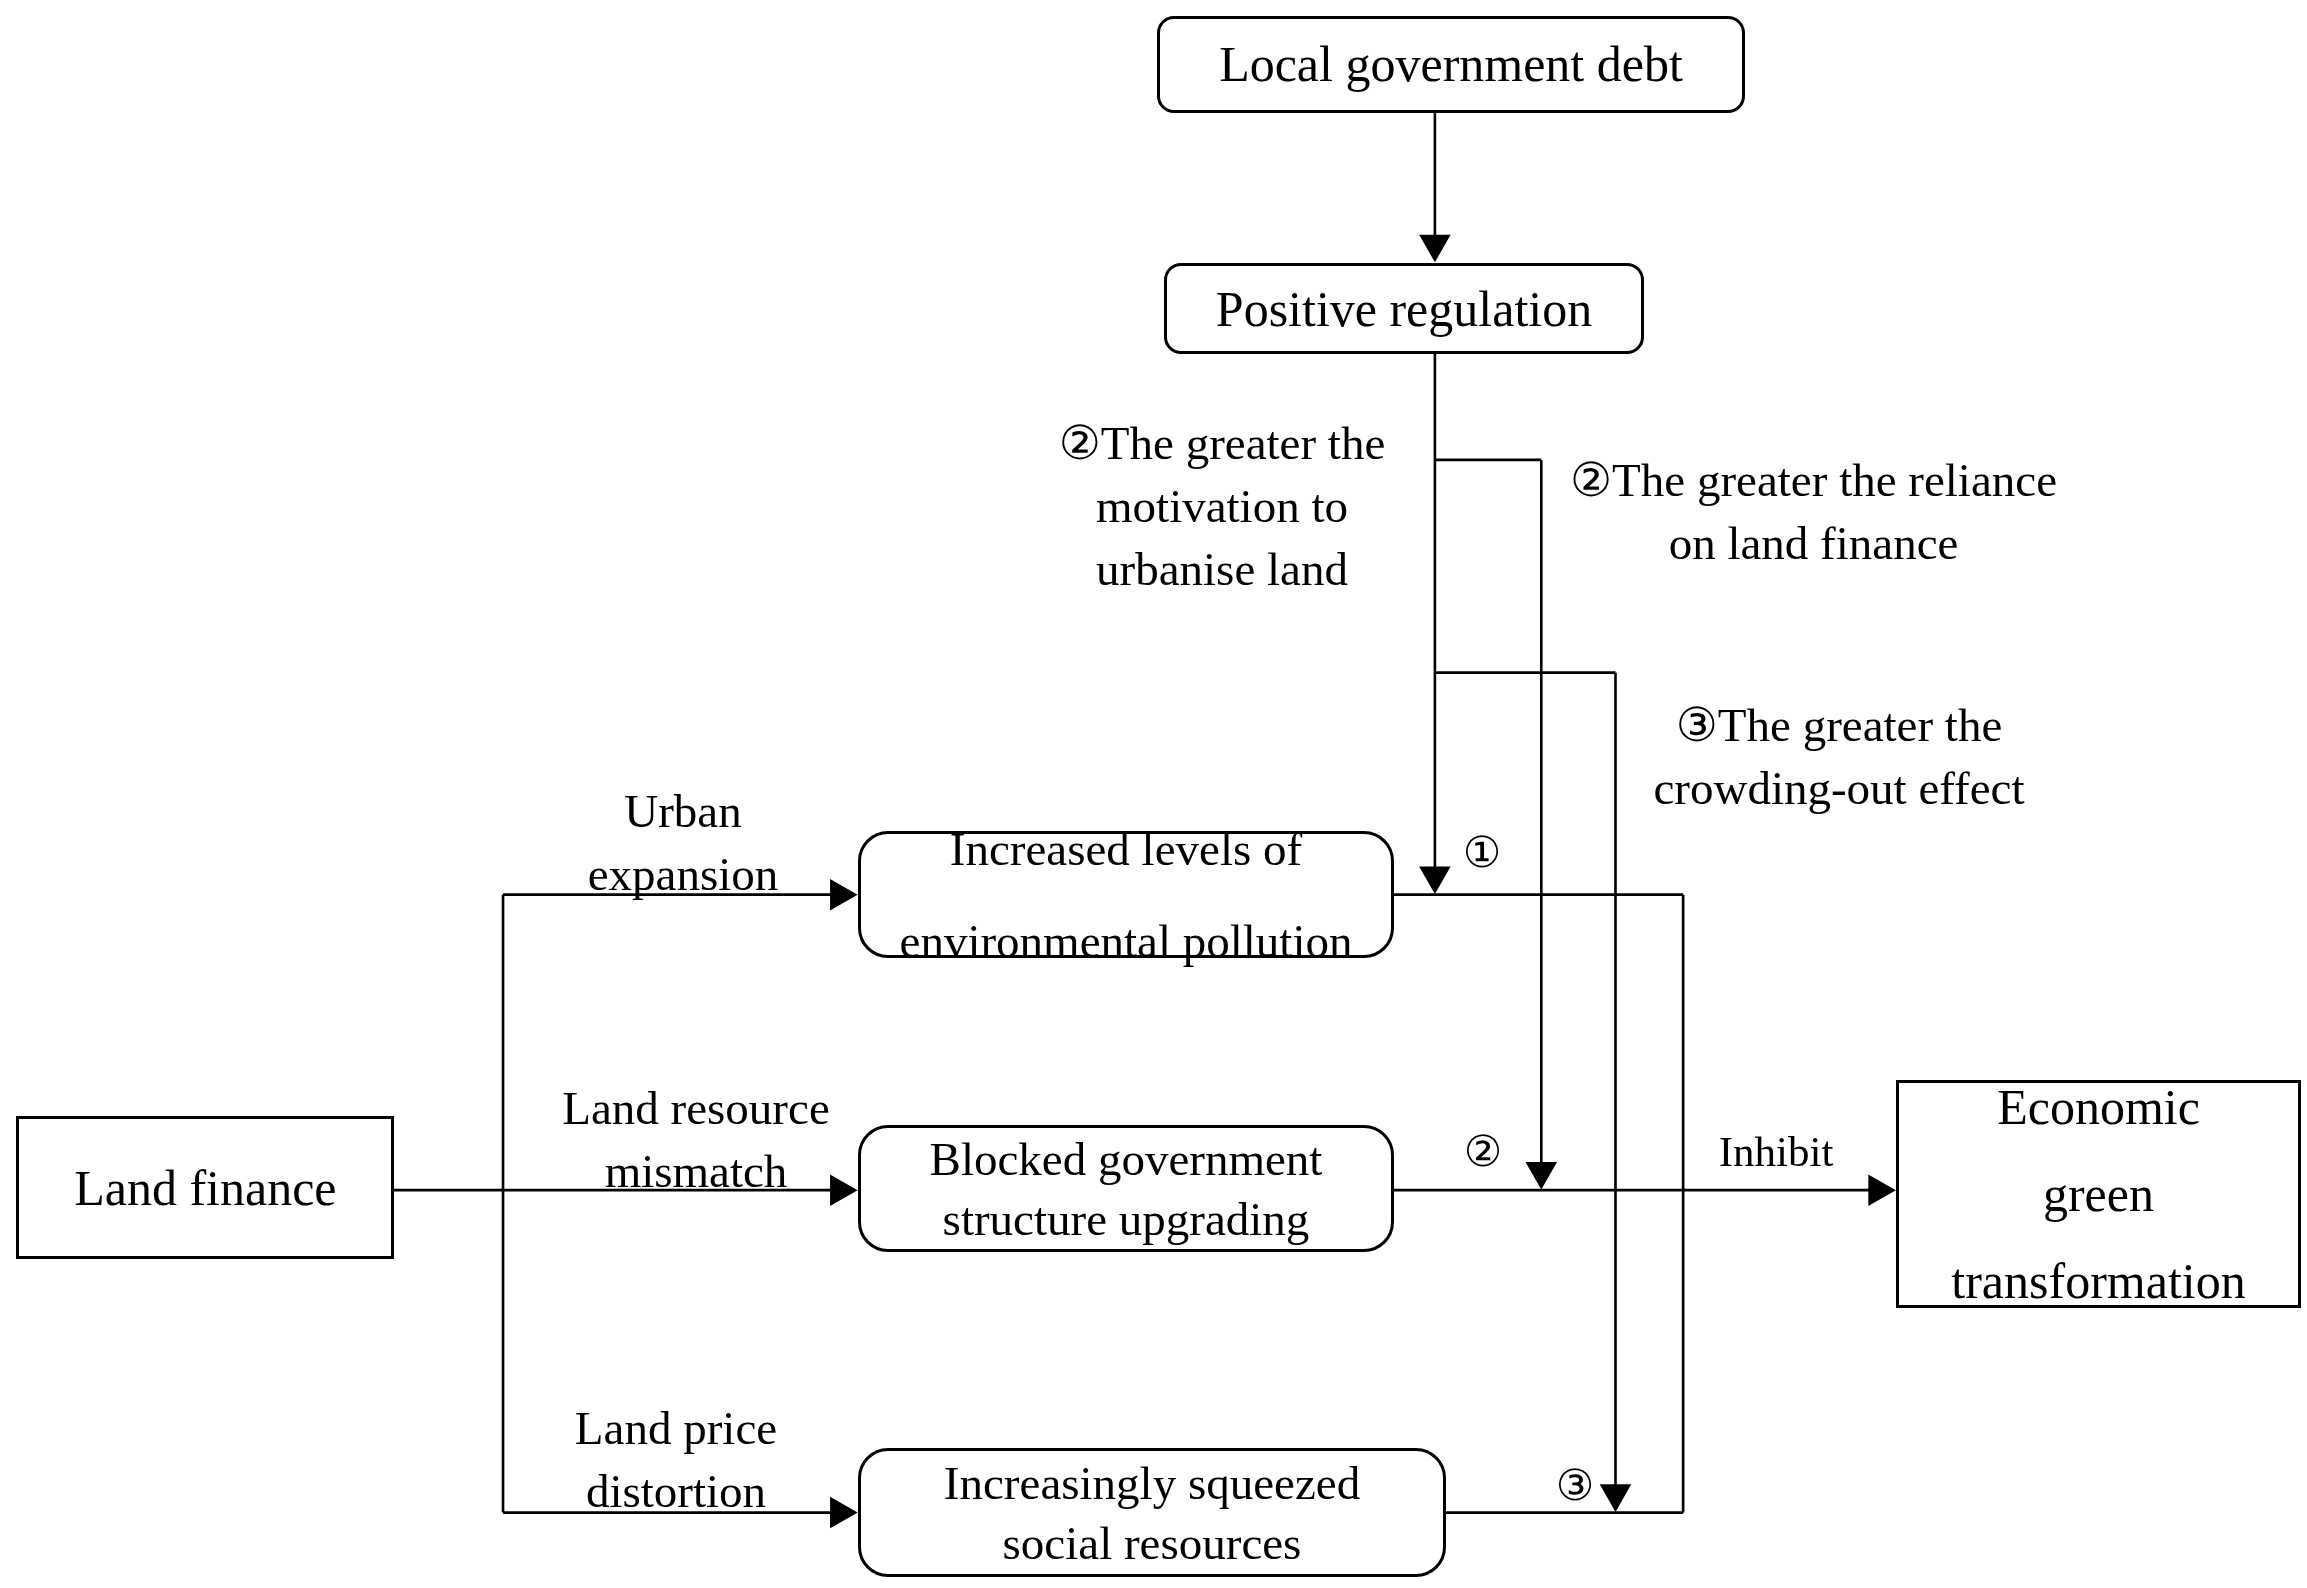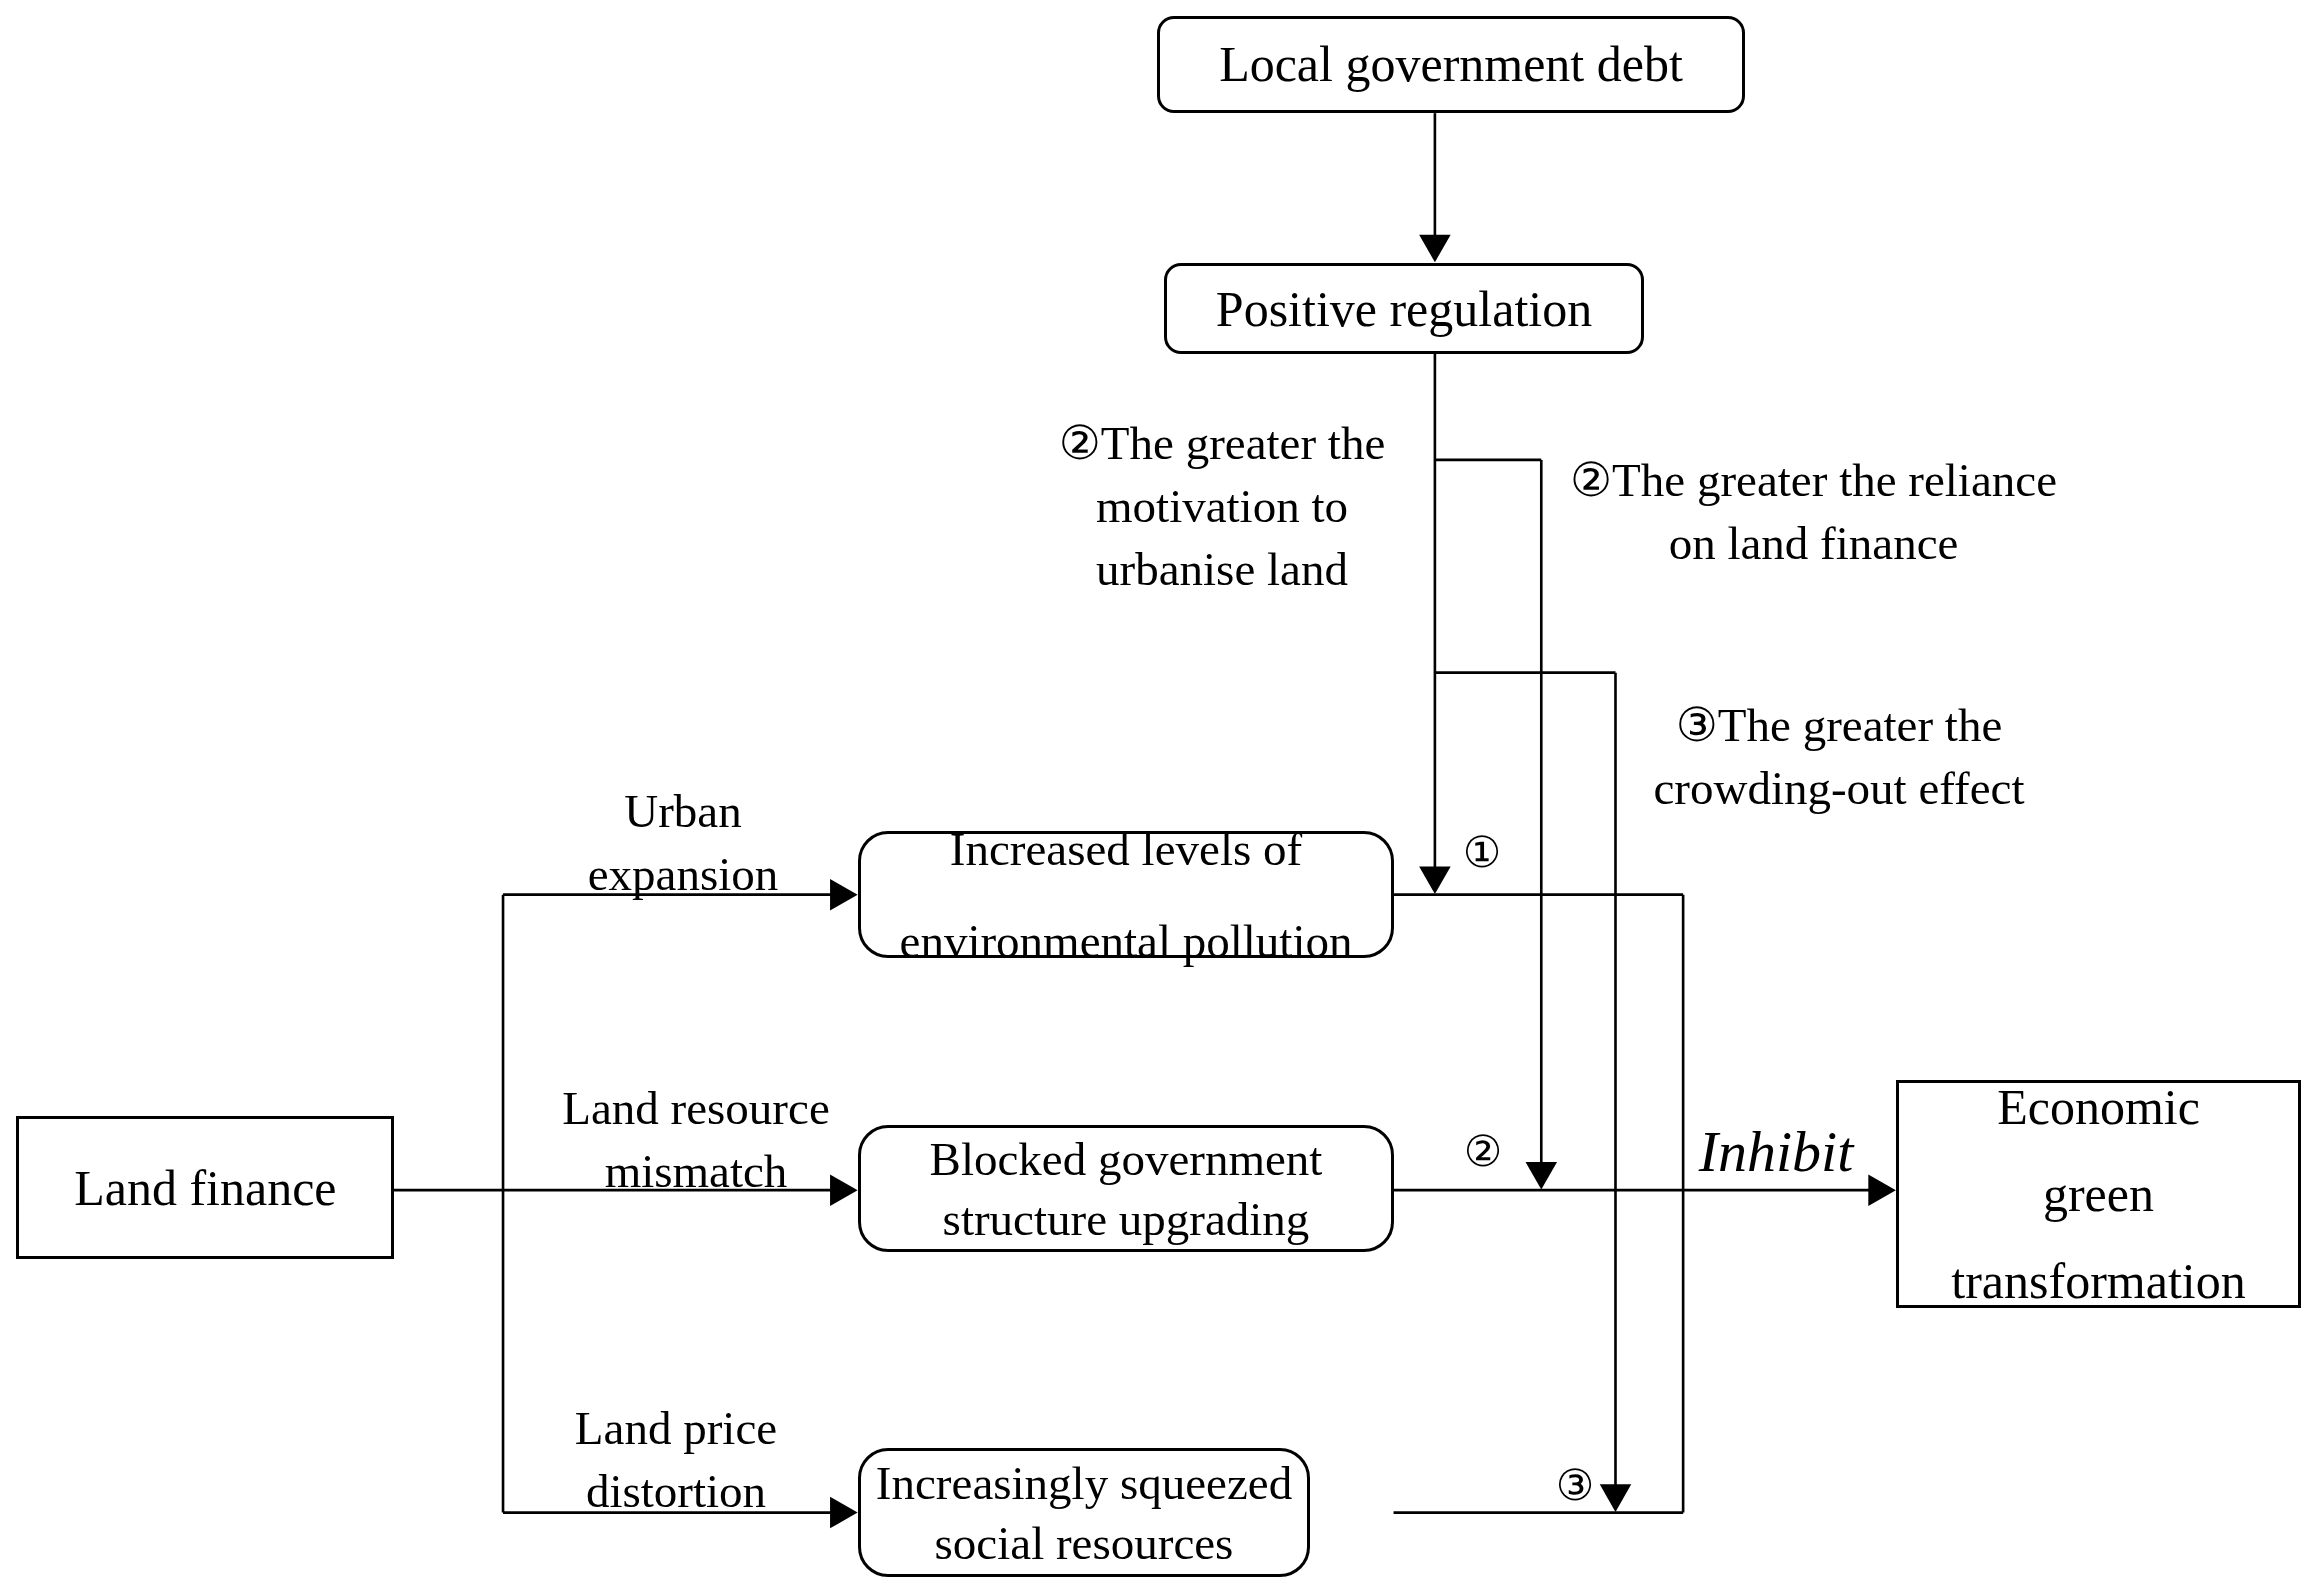--- a/index.html
+++ b/index.html
@@ -50,25 +50,24 @@
     white-space: nowrap;
   }
   .marker {
     position: absolute;
     font-size: 43px;
     line-height: 43px;
     transform: translate(-50%, -50%);
   }
   .lbl-inhibit {
     position: absolute;
-    font-size: 58px;
+    font-size: 43px;
     line-height: 47px;
     transform: translate(-50%, -50%);
     white-space: nowrap;
-    font-style: italic;
   }
 </style>
 </head>
 <body>
 
 <div id="canvas">
 
   <svg id="edges" viewBox="0 0 3513 2419" xmlns="http://www.w3.org/2000/svg">
     <g stroke="#000000" stroke-width="4" fill="none">
 
@@ -116,21 +115,21 @@
   <div class="node rounded-lg" style="left:858px; top:831px; width:536px; height:127px;gap:32px;">
     <span>Increased levels of</span>
     <span>environmental pollution</span>
   </div>
 
   <div class="node rounded-lg" style="left:858px; top:1125px; width:536px; height:127px;">
     <span>Blocked government</span>
     <span>structure upgrading</span>
   </div>
 
-  <div class="node rounded-lg" style="left:858px; top:1448px; width:452px; height:129px;">
+  <div class="node rounded-lg" style="left:858px; top:1448px; width:588px; height:129px;">
     <span>Increasingly squeezed</span>
     <span>social resources</span>
   </div>
 
   <div class="node square" style="left:16.4px; top:1116px; width:378px; height:143px; font-size:50px;">
     <span>Land finance</span>
   </div>
 
   <div class="node square" style="left:1896px; top:1080px; width:405px; height:228px; line-height:63px; font-size:50px;gap:24px;">
     <span>Economic</span>

